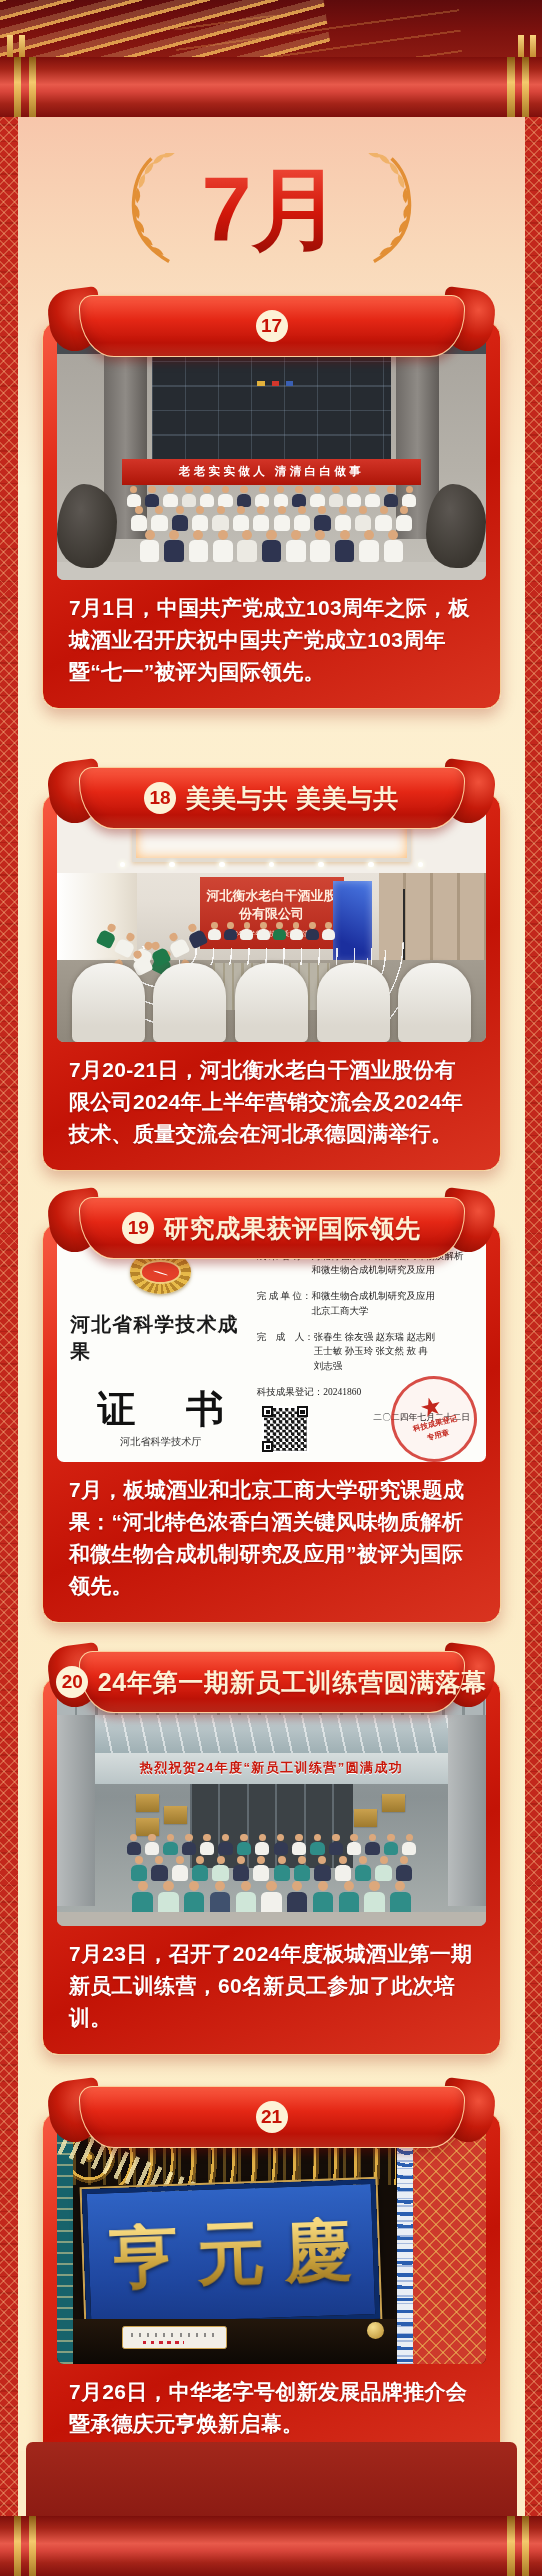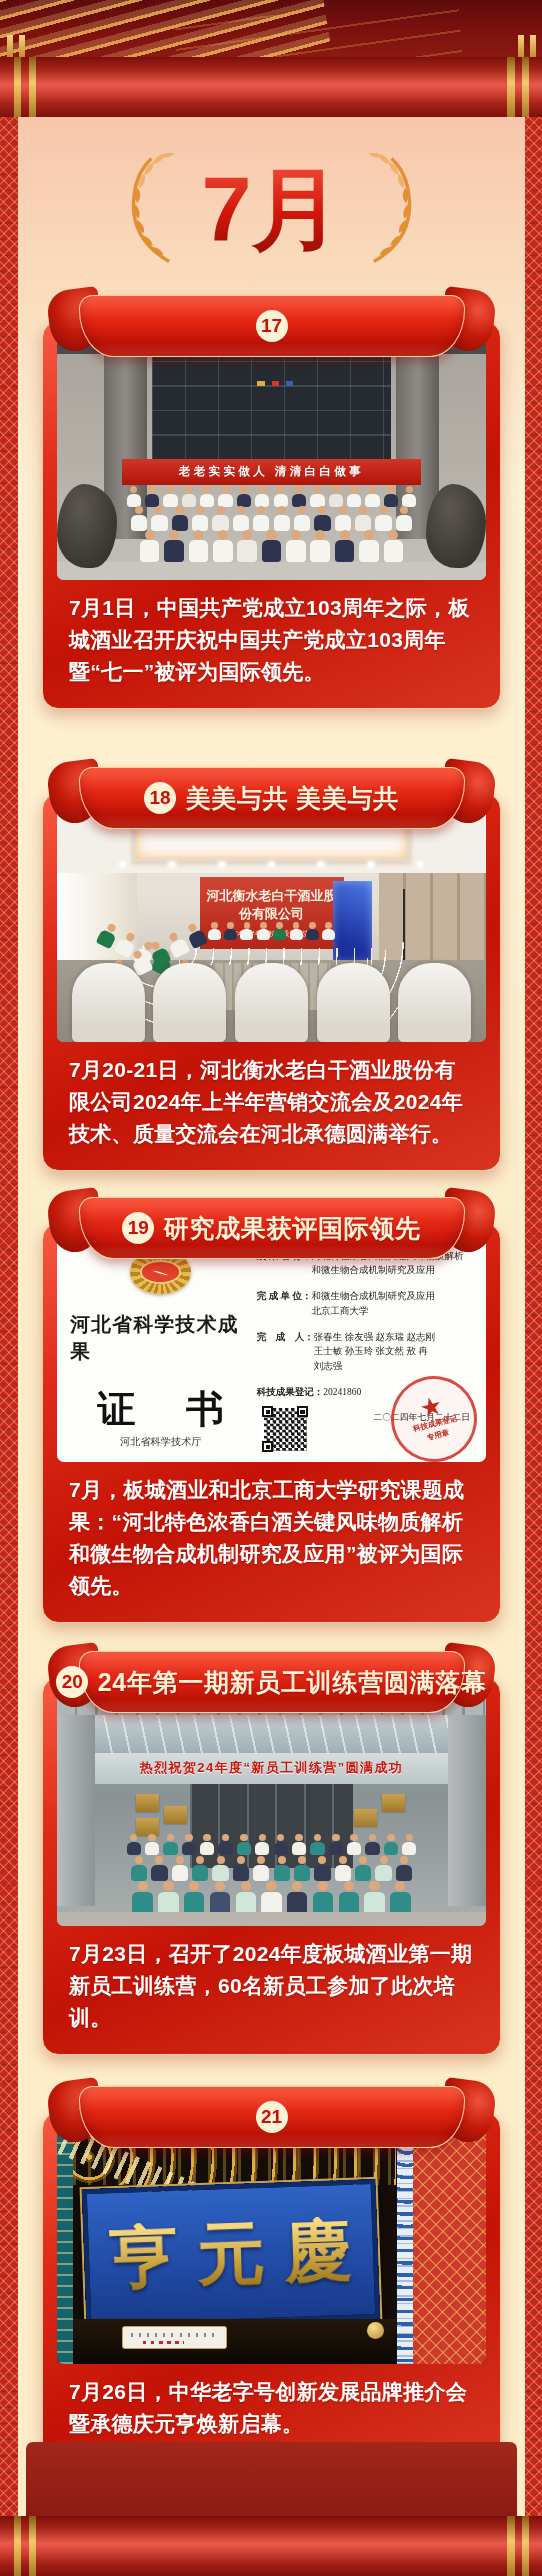--- a/index.html
+++ b/index.html
@@ -150,21 +150,21 @@
   .medal::after{content:"";position:absolute;inset:22px;border:1.4px solid #fff;border-radius:50%;transform:scaleY(.55) rotate(28deg);}
   .c-title{margin-top:17.6px;font-size:19.7px;font-weight:700;color:#1b1b1b;letter-spacing:1.4px;
      font-family:"Liberation Serif","DejaVu Serif",serif;}
   .c-word{margin-top:19px;font-size:38px;font-weight:700;color:#111;letter-spacing:20.4px;padding-left:20.4px;
      font-family:"Liberation Serif","DejaVu Serif",serif;}
   .c-issuer{margin-top:auto;margin-bottom:1.4px;font-size:10.2px;color:#333;
      font-family:"Liberation Serif","DejaVu Serif",serif;}
   .c-right{flex:1;position:relative;color:#222;font-family:"Liberation Serif","DejaVu Serif",serif;}
   .c-row{display:flex;font-size:9.5px;line-height:1.5;}
   .c-row+.c-row{margin-top:12.2px;}
-  .c-label{white-space:nowrap;font-weight:700;text-align:center;}
+  .c-label{white-space:nowrap;font-weight:400;text-align:center;}
   .c-val span{display:block;}
   .qr{position:absolute;left:6.8px;bottom:0;width:43px;height:43px;
      background:repeating-conic-gradient(#171717 0 25%,#fff 0 50%) 0 0/6.1px 6.1px;outline:2.7px solid #fff;}
   .fs{position:absolute;width:11px;height:11px;border:2px solid #111;background:#fff;box-sizing:border-box;}
   .fs::after{content:"";position:absolute;inset:1.4px;background:#111;}
   .fs.tl{left:-1.4px;top:-1.4px}.fs.tr{right:-1.4px;top:-1.4px}.fs.bl{left:-1.4px;bottom:-1.4px}
   .c-date{position:absolute;right:2.7px;bottom:27px;font-size:8.8px;color:#222;}
   .stamp{position:absolute;right:-4.1px;bottom:-11px;width:80px;height:80px;border:3.4px solid rgba(205,35,28,.8);
      border-radius:50%;transform:rotate(-14deg);display:flex;flex-direction:column;align-items:center;
      justify-content:center;gap:2px;color:#c3271e;background:rgba(255,60,50,.04);}

